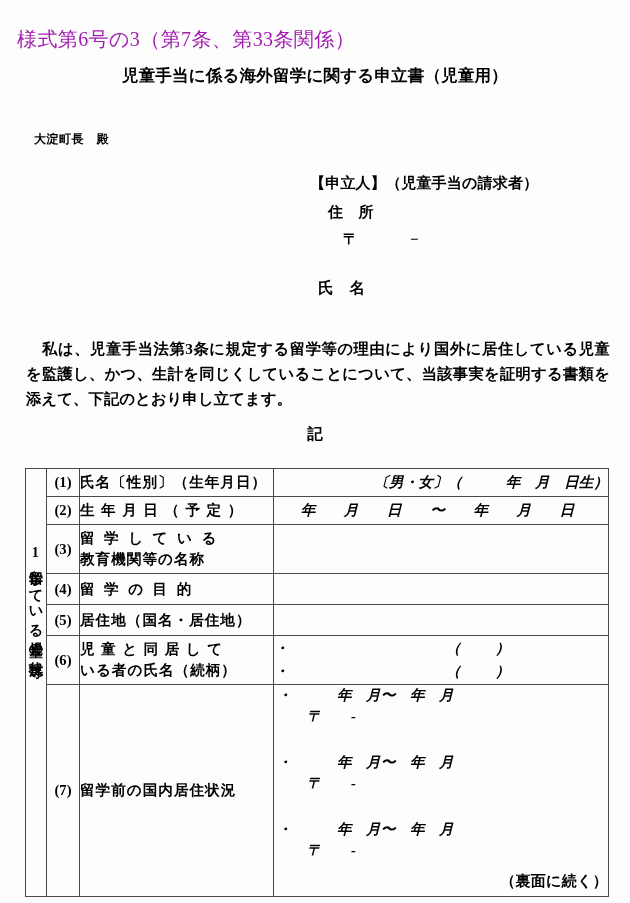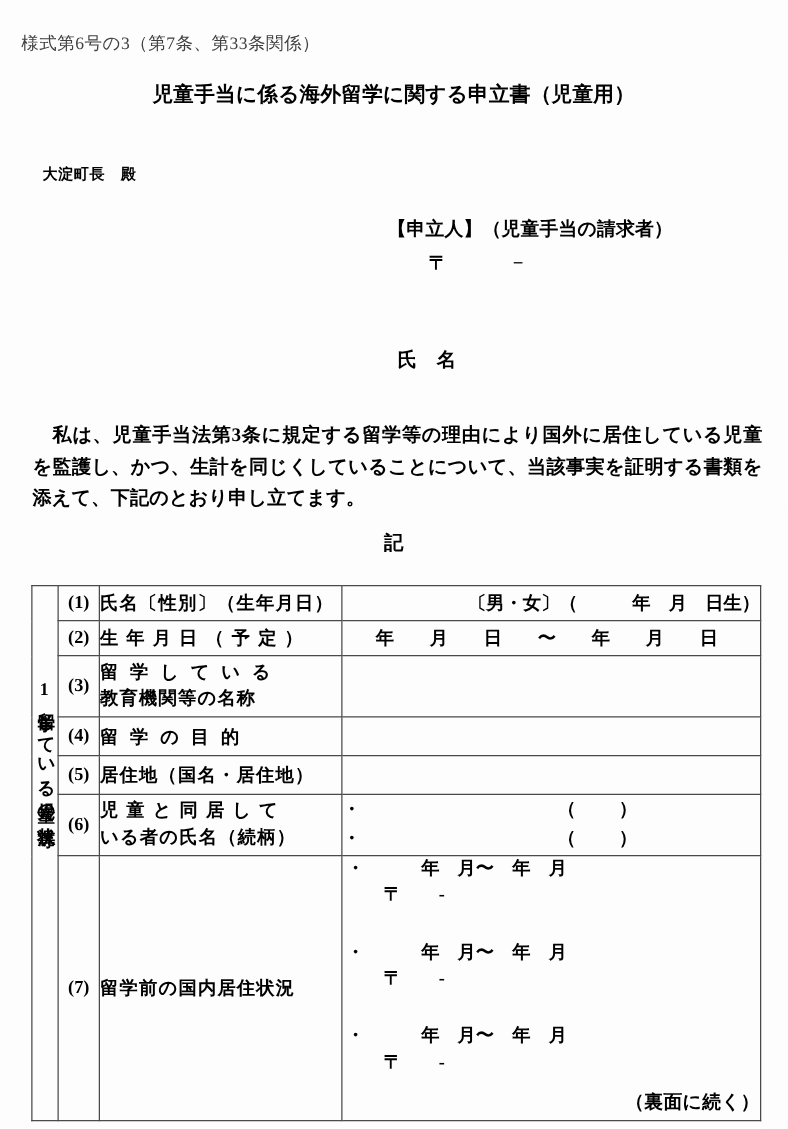--- a/index.html
+++ b/index.html
@@ -18,24 +18,24 @@
     height: 903px;
     background: #fdfdfd;
     overflow: hidden;
   }
 
   
   .form-number {
     position: absolute;
     left: 17px;
     top: 26px;
-    font-size: 14px;
+    font-size: 20px;
     letter-spacing: 0.4px;
     white-space: nowrap;
-    color: #404040;
+    color: #a21caf;
   }
   .doc-title {
     position: absolute;
     left: 0;
     top: 65px;
     width: 630px;
     text-align: center;
     font-size: 16.5px;
     font-weight: bold;
     letter-spacing: 0.2px;
@@ -131,20 +131,21 @@
     font-size: 13.6px;
     font-weight: bold;
   }
   .cell-label {
     padding-left: 9px;
     padding-right: 7px;
   }
   .cell-value {
     padding-left: 8px;
     padding-right: 8px;
+    font-style: italic;
   }
 
   
   .vert-cell {
     text-align: center;
     vertical-align: middle;
     padding: 0;
   }
   .vert-inner {
     writing-mode: vertical-rl;
@@ -229,20 +230,21 @@
 <div class="page">
 
   <div class="form-number">様式第6号の3（第7条、第33条関係）</div>
 
   <div class="doc-title">児童手当に係る海外留学に関する申立書（児童用）</div>
 
   <div class="addressee">大淀町長　殿</div>
 
   <div class="applicant">
     <div class="applicant-title">【申立人】（児童手当の請求者）</div>
+    <div class="applicant-addr">住　所</div>
     <div class="applicant-zip">
       <span>〒</span>
       <span class="zip-gap"></span>
       <span>−</span>
     </div>
   </div>
 
   <div class="applicant-name">氏　名</div>
 
   <div class="body-text">私は、児童手当法第3条に規定する留学等の理由により国外に居住している児童を監護し、かつ、生計を同じくしていることについて、当該事実を証明する書類を添えて、下記のとおり申し立てます。</div>

